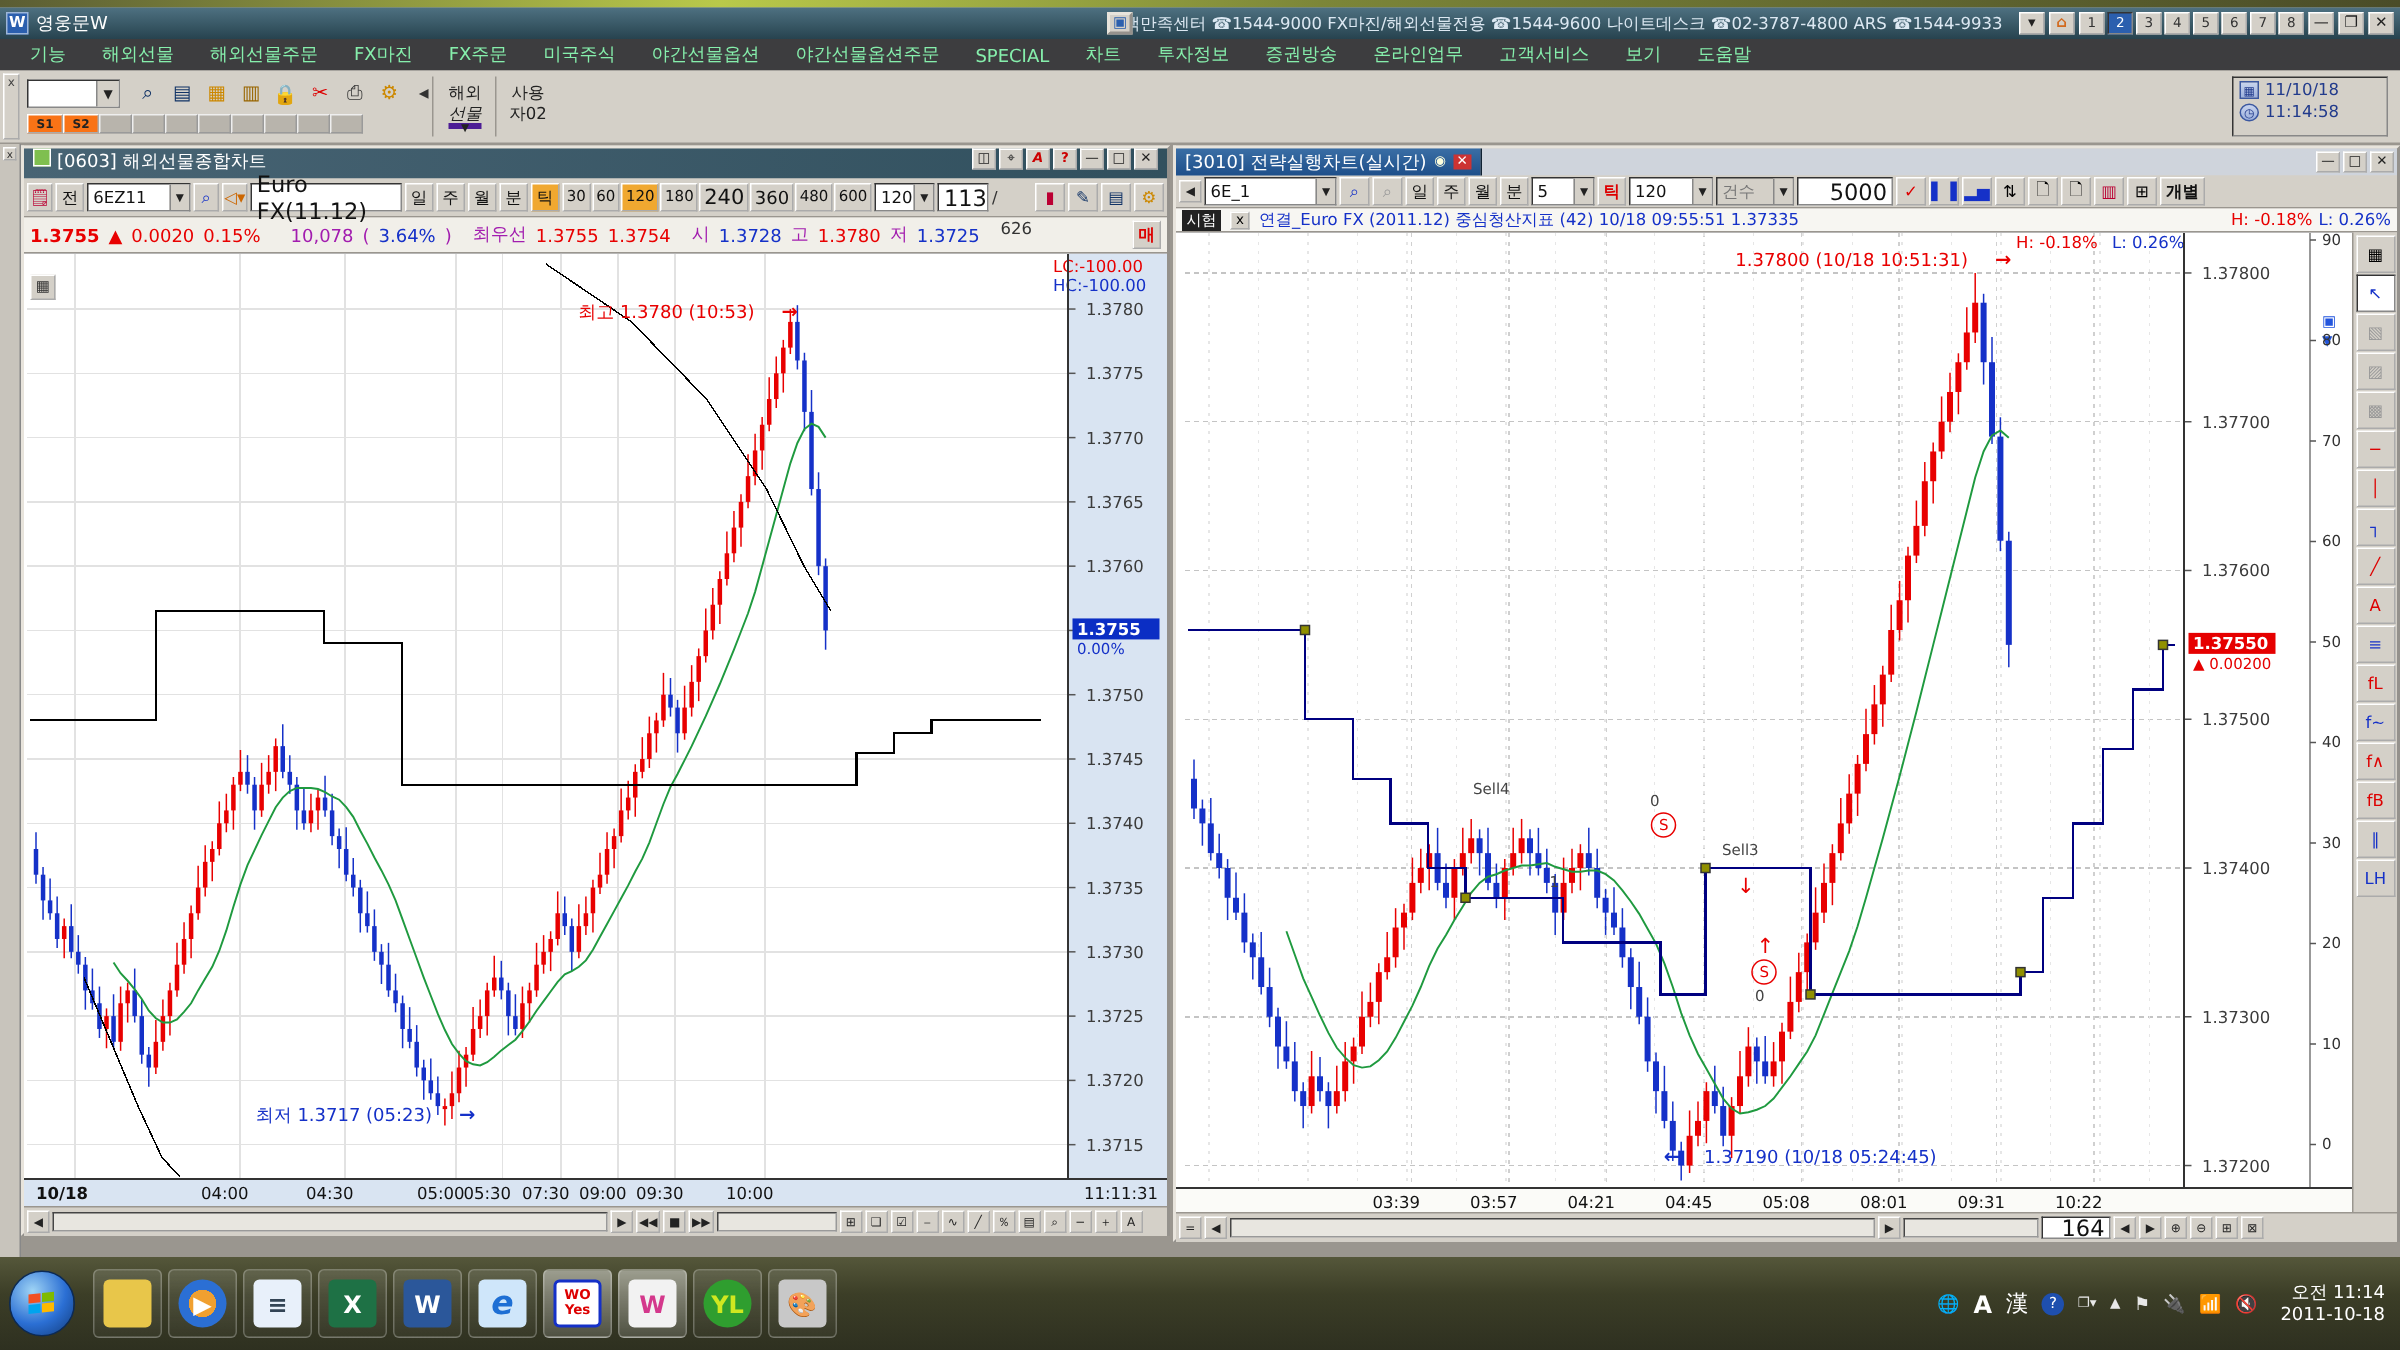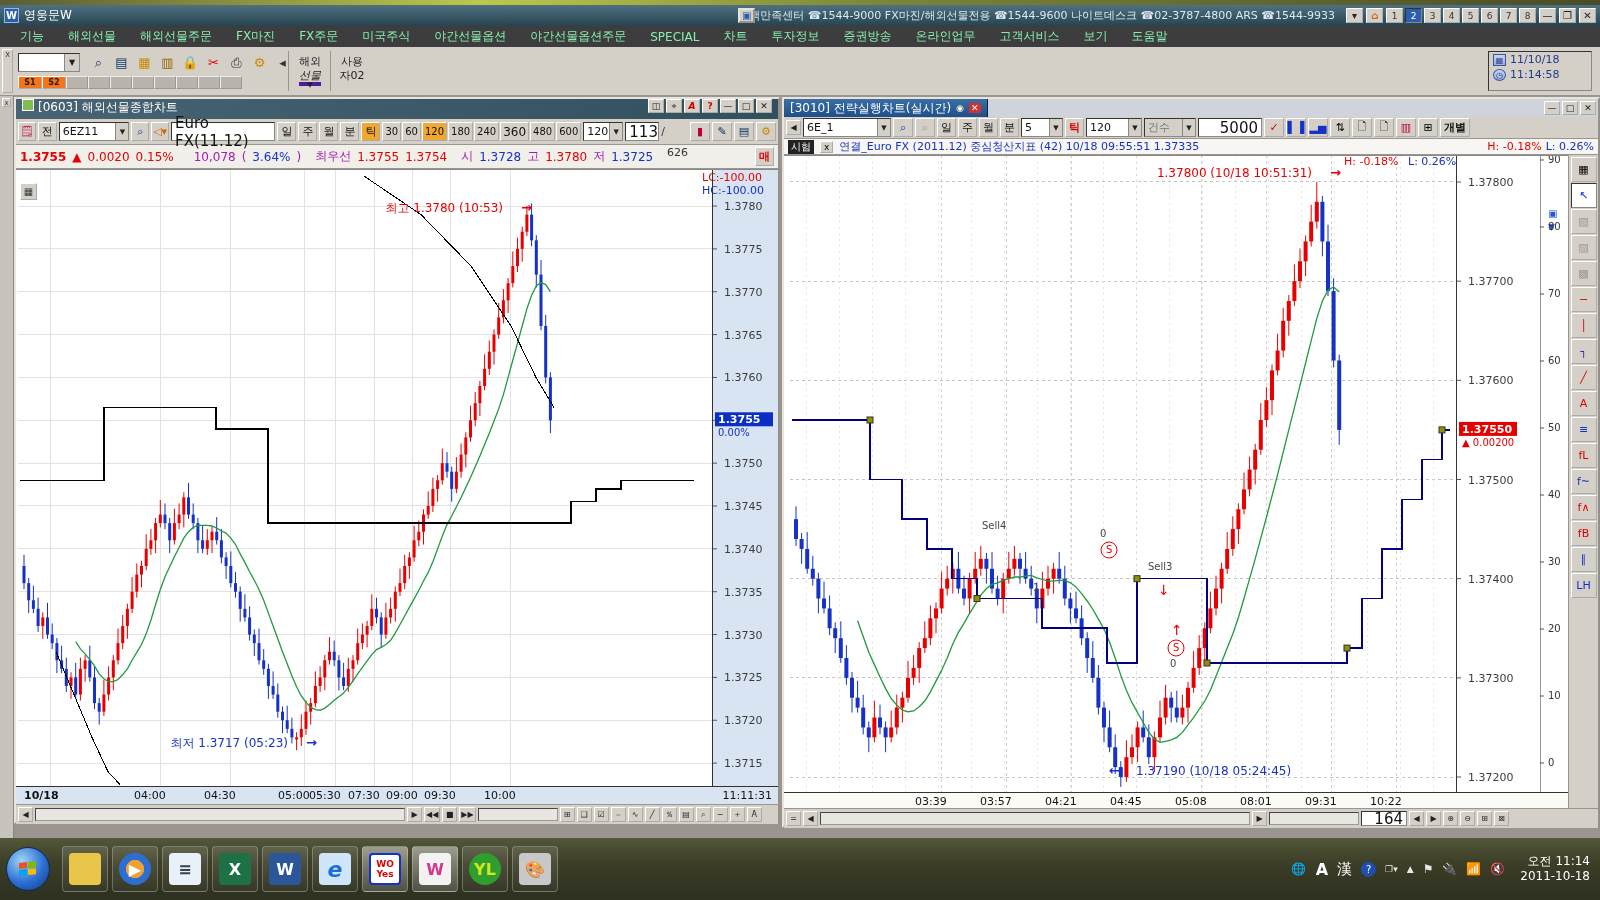--- a/index.html
+++ b/index.html
@@ -229,21 +229,21 @@
         <span class="btn3">일</span>
         <span class="btn3">주</span>
         <span class="btn3">월</span>
         <span class="btn3">분</span>
         <span class="btn3 orange">틱</span>
         <span id="tickBtns" style="display:flex;gap:1px;">
             <span class="btn3" style="padding: 0px 2px; font-size: 10px;">30</span>
             <span class="btn3" style="padding: 0px 2px; font-size: 10px;">60</span>
             <span class="btn3 orange" style="padding: 0px 2px; font-size: 10px;">120</span>
             <span class="btn3" style="padding: 0px 2px; font-size: 10px;">180</span>
-            <span class="btn3" style="padding: 0px 2px; font-size: 10px;">240</span>
+            <span class="btn3" style="padding: 0px 2px; font-size: 14px;">240</span>
             <span class="btn3" style="padding: 0px 2px; font-size: 12px;">360</span>
             <span class="btn3" style="padding: 0px 2px; font-size: 10px;">480</span>
             <span class="btn3" style="padding: 0px 2px; font-size: 10px;">600</span>
           </span>
         <span class="combo" style="width:40px;">
             <span>120</span>
             <span class="dd">▼</span>
           </span>
         <span class="field" style="width:34px;">
             <span>113</span>

